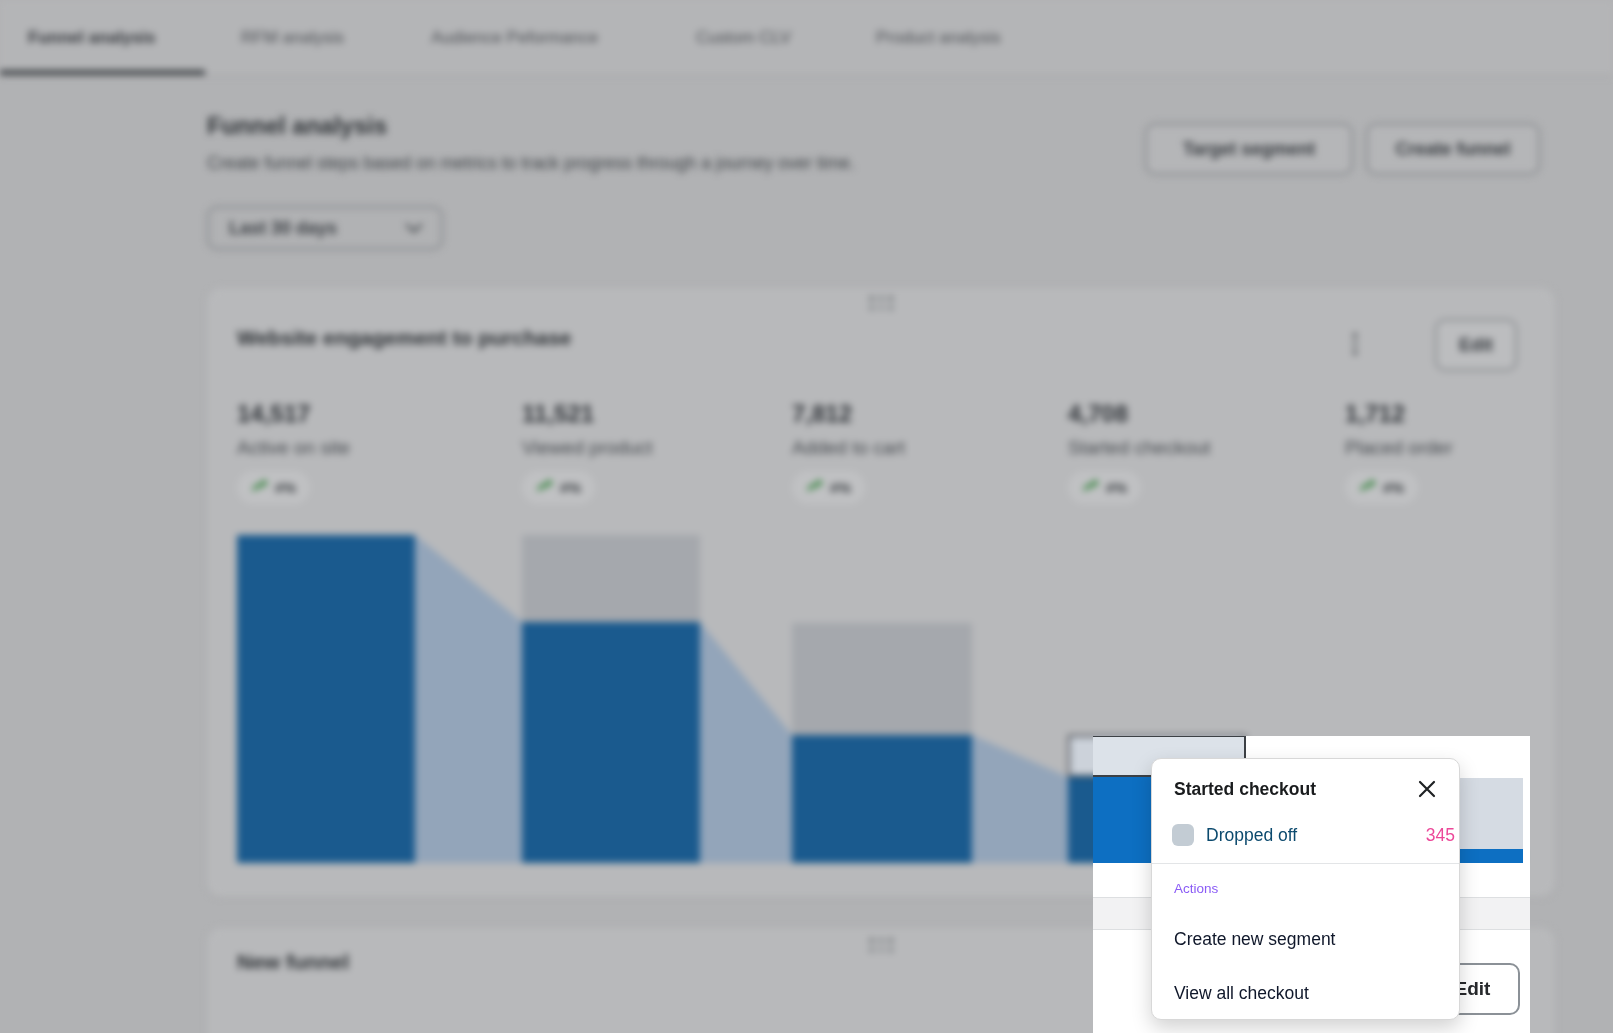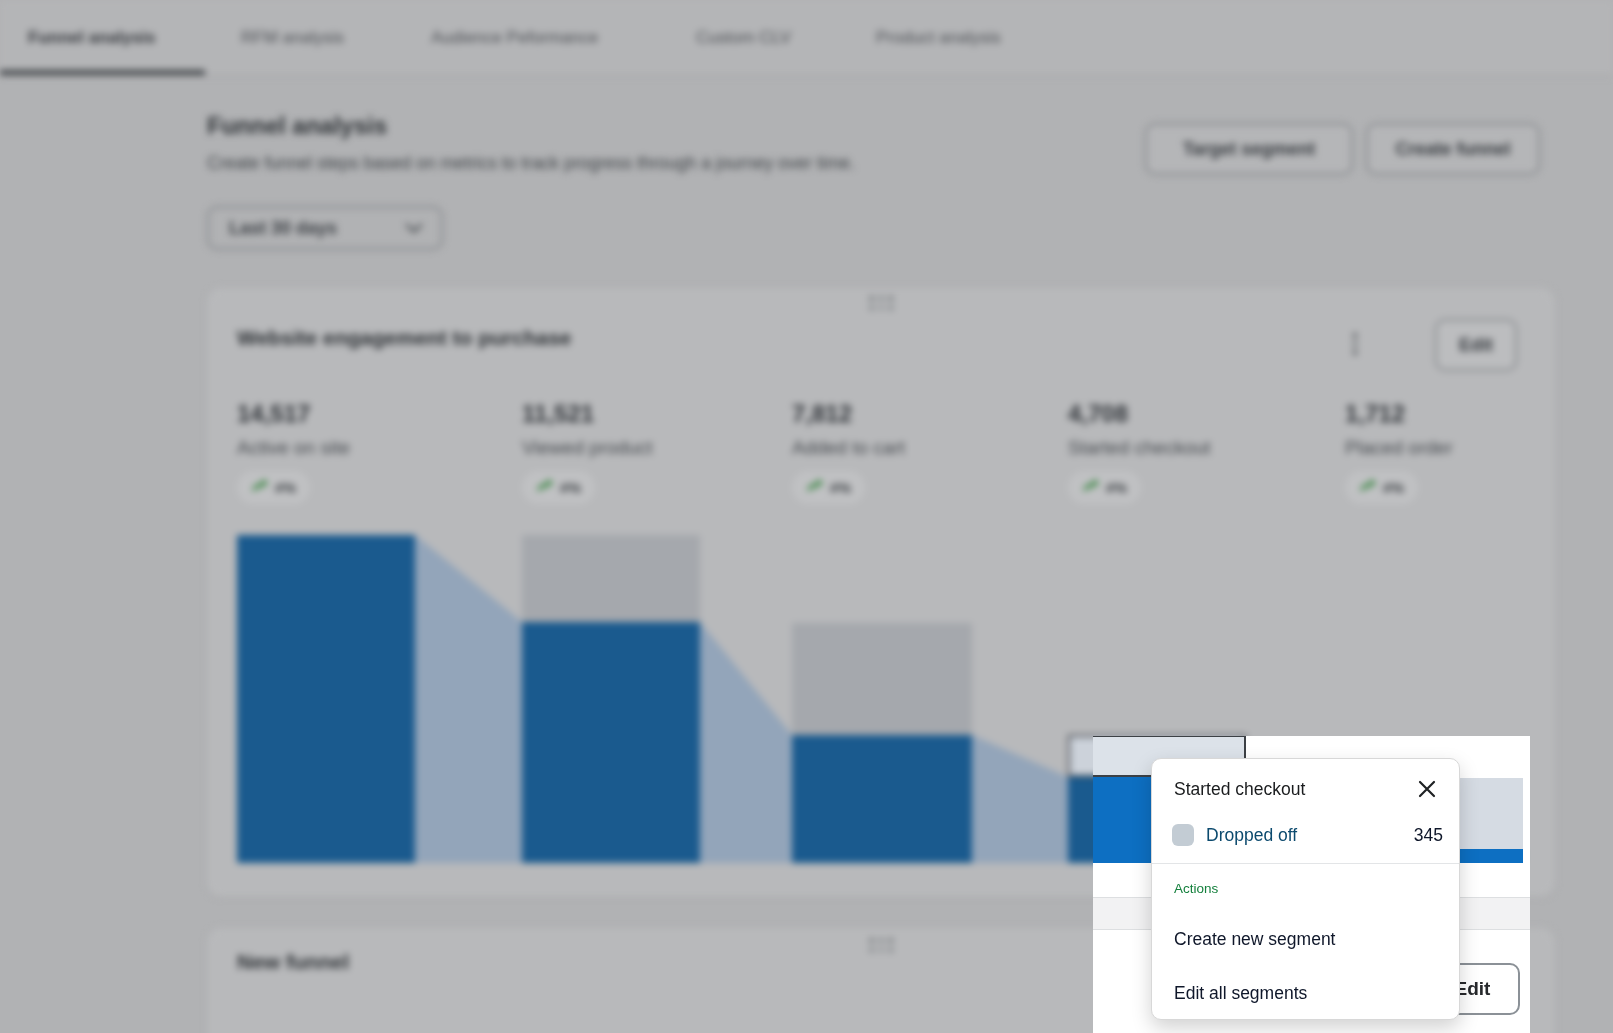--- a/index.html
+++ b/index.html
@@ -41,27 +41,27 @@
   .sp-hover{position:absolute;left:-25px;top:-1px;width:178px;height:42px;background:#dce2e9;border:2px solid #3c4045;box-sizing:border-box;}
   .sp-b4blue{position:absolute;left:-25px;top:41px;width:178px;height:86px;background:#0d6fc2;}
   .sp-b5gray{position:absolute;left:252px;top:42px;width:178px;height:71px;background:#d5dbe3;}
   .sp-b5blue{position:absolute;left:252px;top:113px;width:178px;height:14px;background:#0d6fc2;}
   .sp-gap{position:absolute;left:0;top:161px;width:437px;height:31px;background:#f2f2f3;border-top:1px solid #dddfe1;border-bottom:1px solid #dddfe1;}
   .sp-edit{position:absolute;left:332px;top:227px;width:95px;height:52px;background:#fff;border:2px solid #8b9197;border-radius:10px;
        display:flex;align-items:center;justify-content:center;font-size:19px;font-weight:bold;color:#26282b;box-sizing:border-box;cursor:pointer;}
   
   .popover{position:absolute;left:1151px;top:758px;width:307px;height:260px;background:#fff;border:1px solid #d8d8d8;border-radius:10px;
        box-shadow:0 8px 20px rgba(0,0,0,0.18);z-index:30;}
-  .pop-title{position:absolute;left:22px;top:20px;font-size:17.5px;font-weight:normal;color:#1a1c1e;}
+  .pop-title{position:absolute;left:22px;top:20px;font-size:17.5px;font-weight:bold;color:#1a1c1e;}
   .pop-close{position:absolute;right:18px;top:16px;width:28px;height:28px;display:flex;align-items:center;justify-content:center;cursor:pointer;}
   .pop-chip{position:absolute;left:20px;top:65px;width:22px;height:22px;border-radius:6px;background:#c3ccd4;}
   .pop-leg-label{position:absolute;left:54px;top:66px;font-size:17.5px;color:#0c4a6e;}
-  .pop-leg-value{position:absolute;right:16px;top:66px;font-size:17.5px;color:#0f172a;}
+  .pop-leg-value{position:absolute;right:4px;top:66px;font-size:17.5px;color:#ec4899;}
   .pop-divider{position:absolute;left:0;top:104px;width:100%;height:1px;background:#e3e5e7;}
-  .pop-section{position:absolute;left:22px;top:122px;font-size:13.5px;color:#15803d;}
+  .pop-section{position:absolute;left:22px;top:122px;font-size:13.5px;color:#8b5cf6;}
   .pop-item{position:absolute;left:22px;font-size:17.5px;color:#0f172a;cursor:pointer;white-space:nowrap;}
 </style>
 </head>
 <body>
 
 <div class="canvas">
 
   <div class="blur-layer">
 
     <div class="tabbar">
@@ -204,16 +204,16 @@
       <svg width="20" height="20" viewBox="0 0 20 20">
           <path d="M3 3 L17 17 M17 3 L3 17" stroke="#1f2224" stroke-width="2.2" stroke-linecap="round"></path>
         </svg>
     </div>
     <div class="pop-chip"></div>
     <div class="pop-leg-label">Dropped off</div>
     <div class="pop-leg-value">345</div>
     <div class="pop-divider"></div>
     <div class="pop-section">Actions</div>
     <div class="pop-item" style="top:170px;">Create new segment</div>
-    <div class="pop-item" style="top:224px;">Edit all segments</div>
+    <div class="pop-item" style="top:224px;">View all checkout</div>
   </div>
 
 </div>
 
 </body></html>

